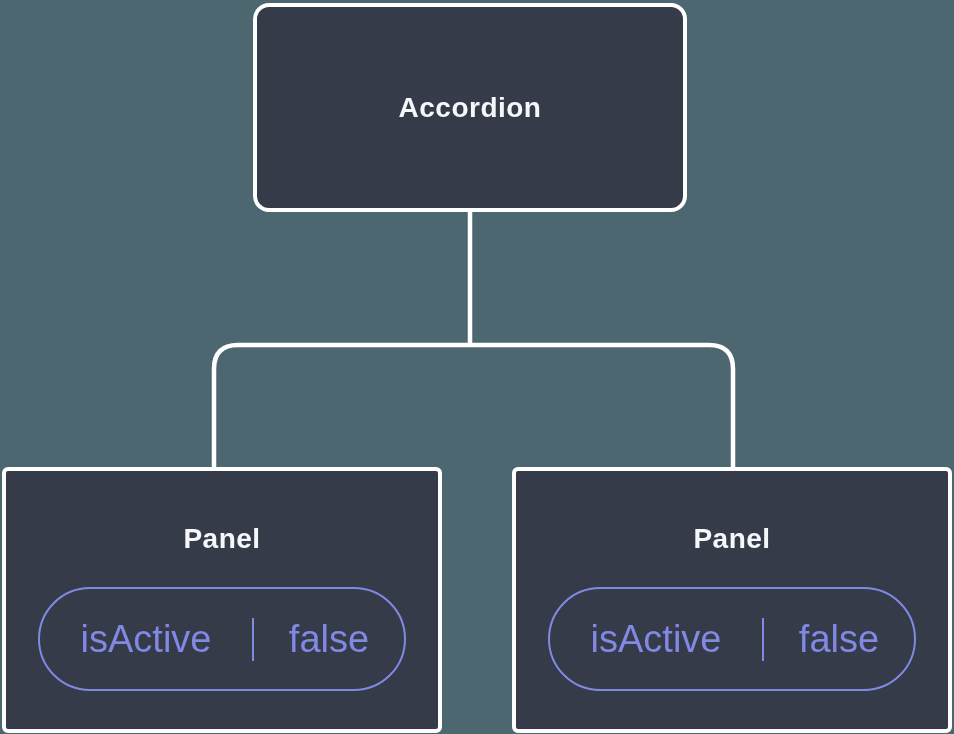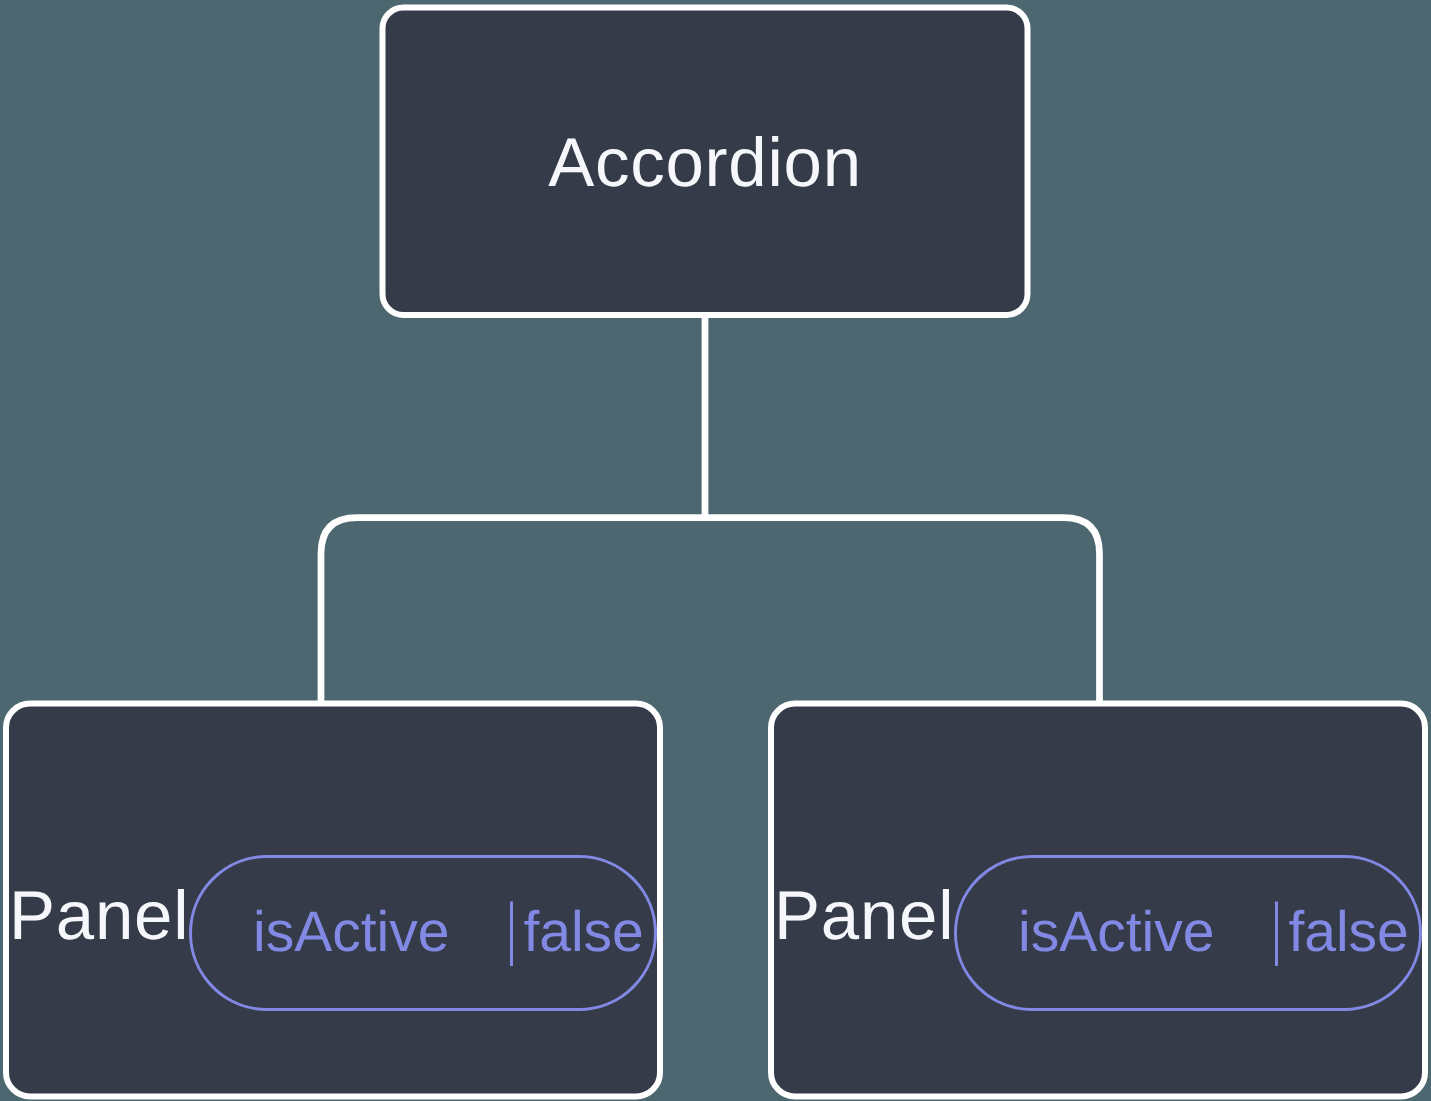--- a/index.html
+++ b/index.html
@@ -40,32 +40,32 @@
     height: 209px;
     border-radius: 16px;
     display: flex;
     align-items: center;
     justify-content: center;
   }
   .node-panel {
     top: 467px;
     width: 440px;
     height: 266px;
-    border-radius: 18px;
+    border-radius: 6px;
     display: flex;
-    flex-direction: row;
+    flex-direction: column;
     align-items: center;
     padding-top: 44px;
   }
   .panel-left  { left: 2px; }
   .panel-right { left: 512px; }
   .node-label {
     color: var(--label_text, #F5F7FA);
-    font-size: 46px;
-    font-weight: 400;
+    font-size: 28px;
+    font-weight: 700;
     line-height: 48px;
     letter-spacing: 0.5px;
     white-space: nowrap;
   }
   .node-panel .node-label {
     margin-bottom: 24px;
   }
   .pill {
     box-sizing: border-box;
     width: 368px;

